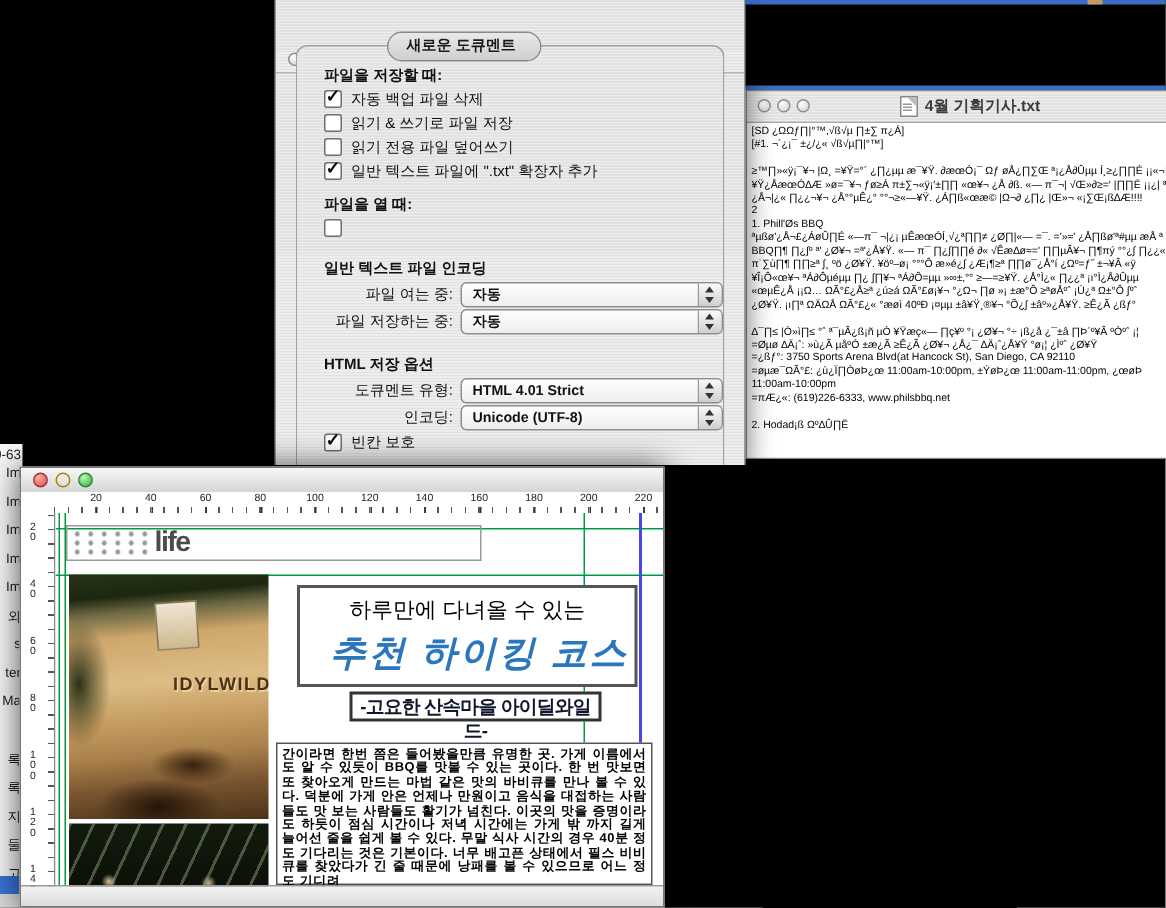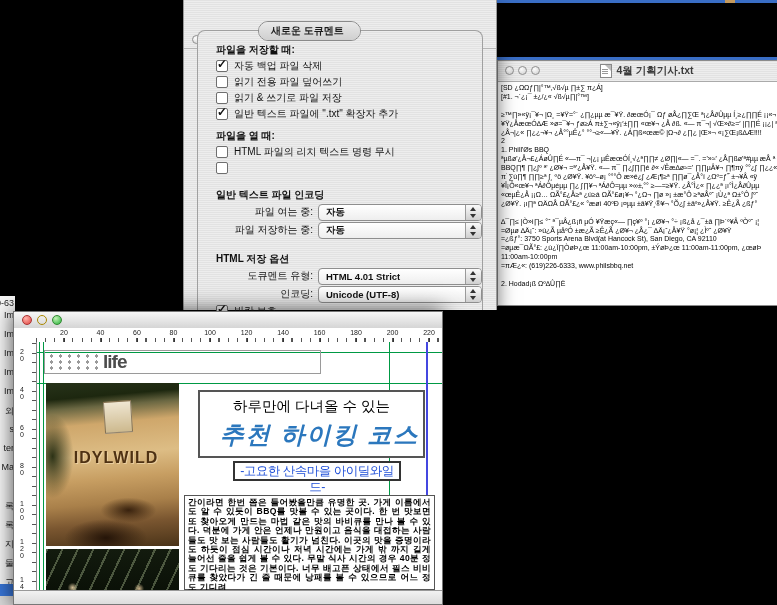--- a/index.html
+++ b/index.html
@@ -30,21 +30,21 @@
   .tab + .tab{border-left:1px solid #8a8a8a;}
   .pane{position:absolute;left:13px;right:13px;top:30px;bottom:0;
     border:1px solid #a0a0a0;border-bottom:none;border-radius:8px 8px 0 0;padding:10px 0 0 18px;box-sizing:border-box;}
   .sec-label{font-size:10px;font-weight:bold;color:#111;height:15px;}
   .cb-row{display:flex;align-items:center;height:16px;}
   .cb{width:10px;height:10px;border:1px solid #6e6e6e;border-radius:2px;background:#fff;
     margin-right:6px;position:relative;flex:0 0 auto;}
   .cb.on::after{content:"✓";position:absolute;left:0px;top:-4px;font-size:12px;font-weight:bold;color:#111;}
   .cb-label{font-size:10px;color:#111;white-space:nowrap;}
   .pop-row{display:flex;align-items:center;height:18px;}
-  .pop-label{width:86px;text-align:right;font-size:10px;color:#111;flex:0 0 auto;white-space:nowrap;margin-left:11px;}
+  .pop-label{width:86px;text-align:right;font-size:10px;color:#111;flex:0 0 auto;white-space:nowrap;}
   .popup{margin-left:5px;width:180px;height:15px;border:1px solid #8e8e8e;border-radius:4px;
     background:linear-gradient(#ffffff,#eeeeee);display:flex;align-items:center;position:relative;}
   .popup-text{font-size:9.5px;font-weight:bold;color:#111;padding-left:7px;white-space:nowrap;}
   .stepper{position:absolute;right:0;top:0;bottom:0;width:15px;border-left:1px solid #9a9a9a;
     background:linear-gradient(#fafafa,#cfcfcf);border-radius:0 3px 3px 0;}
   .arr{position:absolute;left:4px;width:0;height:0;border-left:3.5px solid transparent;border-right:3.5px solid transparent;}
   .arr.up{top:2px;border-bottom:4px solid #333;}
   .arr.dn{bottom:2px;border-top:4px solid #333;}
 
   
@@ -95,37 +95,37 @@
     display:flex;align-items:center;}
   .logo-dots{width:52px;height:18px;margin-left:2px;
     background:radial-gradient(circle,#9a9a9a 1.5px,transparent 1.8px);background-size:9px 6px;}
   .logo-text{font-size:19px;font-weight:bold;color:#4c4c4c;letter-spacing:-1px;line-height:18px;margin-left:4px;}
   .photo1{position:absolute;left:9px;top:41px;width:133px;height:163px;overflow:hidden;
     background:
       radial-gradient(ellipse 40px 18px at 62% 78%,rgba(40,20,5,.85),transparent 70%),
       radial-gradient(ellipse 55px 25px at 45% 95%,rgba(30,15,5,.9),transparent 75%),
       radial-gradient(ellipse 30px 60px at 5% 45%,rgba(25,35,10,.9),transparent 70%),
       linear-gradient(175deg,#27331a 0%,#1d270f 10%,#6a6742 16%,#cfa76b 26%,#ddbd85 44%,#c79e62 58%,#a9804a 72%,#7a5630 84%,#4a3318 100%);}
-  .photo1-word{position:absolute;left:14px;top:66px;width:112px;text-align:center;font-size:16px;
-    font-weight:bold;color:#4e3113;letter-spacing:1px;text-shadow:1px 1px 0 rgba(255,235,200,.5);}
+  .photo1-word{position:absolute;left:14px;top:66px;width:112px;text-align:center;font-size:12px;
+    font-weight:bold;color:#4e3113;letter-spacing:1px;text-shadow:1px 1px 0 rgba(255,235,200,.5);padding-left:32px;}
   .photo1-paper{position:absolute;left:58px;top:18px;width:26px;height:30px;
     background:linear-gradient(#efe6d2,#cdb98e);transform:rotate(-4deg);border:1px solid rgba(60,40,15,.5);}
   .photo2{position:absolute;left:9px;top:207px;width:133px;height:44px;overflow:hidden;
     background:
       radial-gradient(circle 4px at 20% 88%,#d8c49a,transparent 5px),
       radial-gradient(circle 4px at 70% 90%,#c9b288,transparent 5px),
       repeating-linear-gradient(115deg,rgba(190,210,160,.35) 0 2px,transparent 2px 14px),
       linear-gradient(#131b0e,#0a1007);}
   .headline-box{position:absolute;left:161px;top:48px;width:227px;height:68px;background:#fff;
     border:2px solid #555;text-align:center;box-sizing:border-box;}
   .headline-small{font-size:14.5px;color:#000;margin-top:5px;}
   .headline-big{font-size:24px;font-weight:bold;font-style:italic;letter-spacing:2px;margin-top:3px;margin-left:16px;}
   .subtitle-box{position:absolute;left:196px;top:119px;width:168px;height:20px;background:#fff;
-    border:2px solid #333;box-sizing:border-box;text-align:center;font-size:12.5px;font-weight:normal;
-    color:#1d4ed8;line-height:16px;letter-spacing:-0.5px;}
+    border:2px solid #333;box-sizing:border-box;text-align:center;font-size:12.5px;font-weight:bold;
+    color:#0f172a;line-height:16px;letter-spacing:-0.5px;}
   .body-box{position:absolute;left:147px;top:153px;width:251px;height:95px;background:#fff;
     border:1px solid #555;box-sizing:border-box;padding:2px 3px;}
   .body-text{font-size:8.6px;line-height:9.4px;font-weight:bold;color:#000;text-align:justify;
     letter-spacing:0.4px;}
 </style>
 </head>
 <body>
 
 <div class="desktop">
 
@@ -164,37 +164,33 @@
       </div>
     <div class="pane pinstripe">
       <div class="sec-label" style="margin-top:2px">파일을 저장할 때:</div>
       <div id="save-checks">
           <div class="cb-row">
             <div class="cb on"></div>
             <div class="cb-label">자동 백업 파일 삭제</div>
           </div>
           <div class="cb-row">
             <div class="cb"></div>
+            <div class="cb-label">읽기 &amp; 쓰기로 파일 저장</div>
+          </div>
+          <div class="cb-row">
+            <div class="cb"></div>
             <div class="cb-label">읽기 전용 파일 덮어쓰기</div>
-          </div>
-          <div class="cb-row">
-            <div class="cb"></div>
-            <div class="cb-label">읽기 &amp; 쓰기로 파일 저장</div>
           </div>
           <div class="cb-row">
             <div class="cb on"></div>
             <div class="cb-label">일반 텍스트 파일에 ".txt" 확장자 추가</div>
           </div>
         </div>
       <div class="sec-label" style="margin-top:7px">파일을 열 때:</div>
       <div id="open-checks">
-          <div class="cb-row">
-            <div class="cb"></div>
-            <div class="cb-label">HTML 파일의 리치 텍스트 명령 무시</div>
-          </div>
           <div class="cb-row">
             <div class="cb"></div>
           </div>
         </div>
       <div class="sec-label" style="margin-top:12px">일반 텍스트 파일 인코딩</div>
       <div id="enc-popups">
           <div class="pop-row">
             <div class="pop-label">파일 여는 중:</div>
             <div class="popup">
               <div class="popup-text">자동</div>

